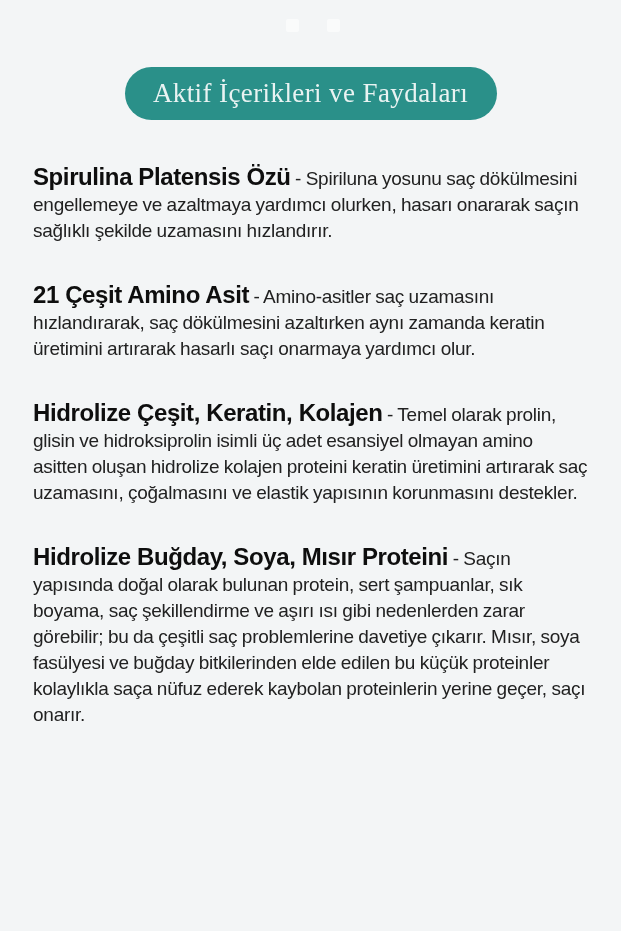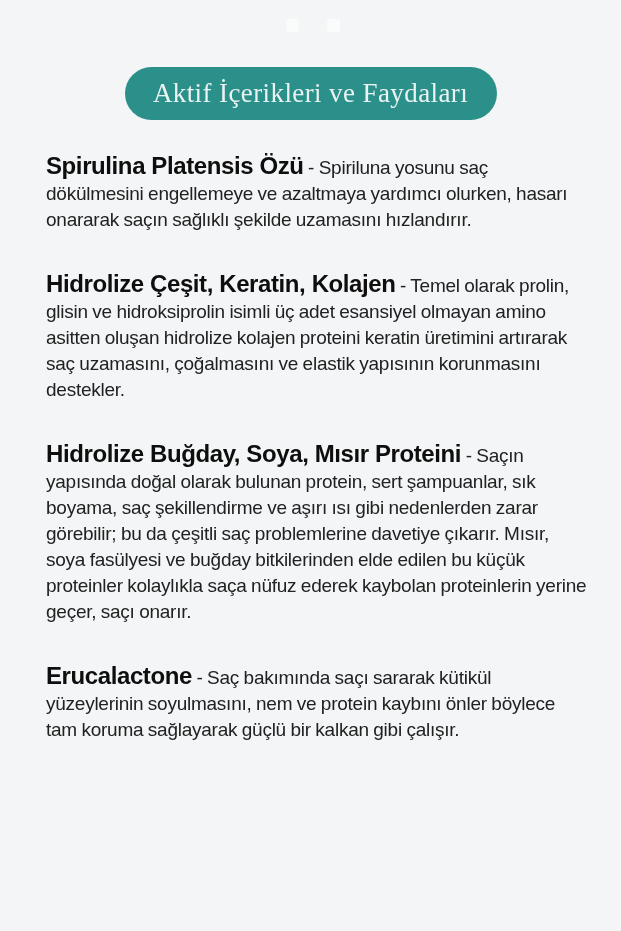--- a/index.html
+++ b/index.html
@@ -21,38 +21,38 @@
     height: 13px;
     background: rgba(255,255,255,0.6);
     border-radius: 2px;
   }
   .faint-mark.m1 { left: 286px; }
   .faint-mark.m2 { left: 327px; }
 
   .banner {
     width: 372px;
     height: 53px;
-    margin: 67px auto 5px auto;
+    margin: 67px auto 16px auto;
     background: #2a9089;
     border-radius: 27px;
     display: flex;
     align-items: center;
     justify-content: center;
   }
   .banner .banner-label {
     font-family: "Liberation Serif", "DejaVu Serif", serif;
     font-size: 27px;
     font-weight: 400;
     color: #e9f3f2;
     letter-spacing: 0.4px;
     white-space: nowrap;
   }
 
   .content {
-    padding: 28px 33px 0 46px;
+    padding: 28px 33px 0 33px;
   }
   .section {
     margin: 0 0 38px 0;
     line-height: 25px;
     text-align: left;
   }
   .section:last-child { margin-bottom: 0; }
   .head {
     font-weight: 700;
     font-size: 24px;
@@ -76,25 +76,25 @@
 <div class="banner">
   <span class="banner-label">Aktif İçerikleri ve Faydaları</span>
 </div>
 
 <div class="content">
 
     <p class="section">
       <strong class="head">Spirulina Platensis Özü</strong><span class="sep"> - </span><span class="body-text">Spiriluna yosunu saç dökülmesini engellemeye ve azaltmaya yardımcı olurken, hasarı onararak saçın sağlıklı şekilde uzamasını hızlandırır.</span>
     </p>
 
+    <p class="section">
+      <strong class="head">21 Çeşit Amino Asit</strong><span class="sep"> - </span><span class="body-text">Amino-asitler saç uzamasını hızlandırarak, saç dökülmesini azaltırken aynı zamanda keratin üretimini artırarak hasarlı saçı onarmaya yardımcı olur.</span>
+    </p>
 
     <p class="section">
       <strong class="head">Hidrolize Çeşit, Keratin, Kolajen</strong><span class="sep"> - </span><span class="body-text">Temel olarak prolin, glisin ve hidroksiprolin isimli üç adet esansiyel olmayan amino asitten oluşan hidrolize kolajen proteini keratin üretimini artırarak saç uzamasını, çoğalmasını ve elastik yapısının korunmasını destekler.</span>
     </p>
 
     <p class="section">
       <strong class="head">Hidrolize Buğday, Soya, Mısır Proteini</strong><span class="sep"> - </span><span class="body-text">Saçın yapısında doğal olarak bulunan protein, sert şampuanlar, sık boyama, saç şekillendirme ve aşırı ısı gibi nedenlerden zarar görebilir; bu da çeşitli saç problemlerine davetiye çıkarır. Mısır, soya fasülyesi ve buğday bitkilerinden elde edilen bu küçük proteinler kolaylıkla saça nüfuz ederek kaybolan proteinlerin yerine geçer, saçı onarır.</span>
     </p>
 
-    <p class="section">
-      <strong class="head">Erucalactone</strong><span class="sep"> - </span><span class="body-text">Saç bakımında saçı sararak kütikül yüzeylerinin soyulmasını, nem ve protein kaybını önler böylece tam koruma sağlayarak güçlü bir kalkan gibi çalışır.</span>
-    </p>
   </div>
 
 </body></html>

